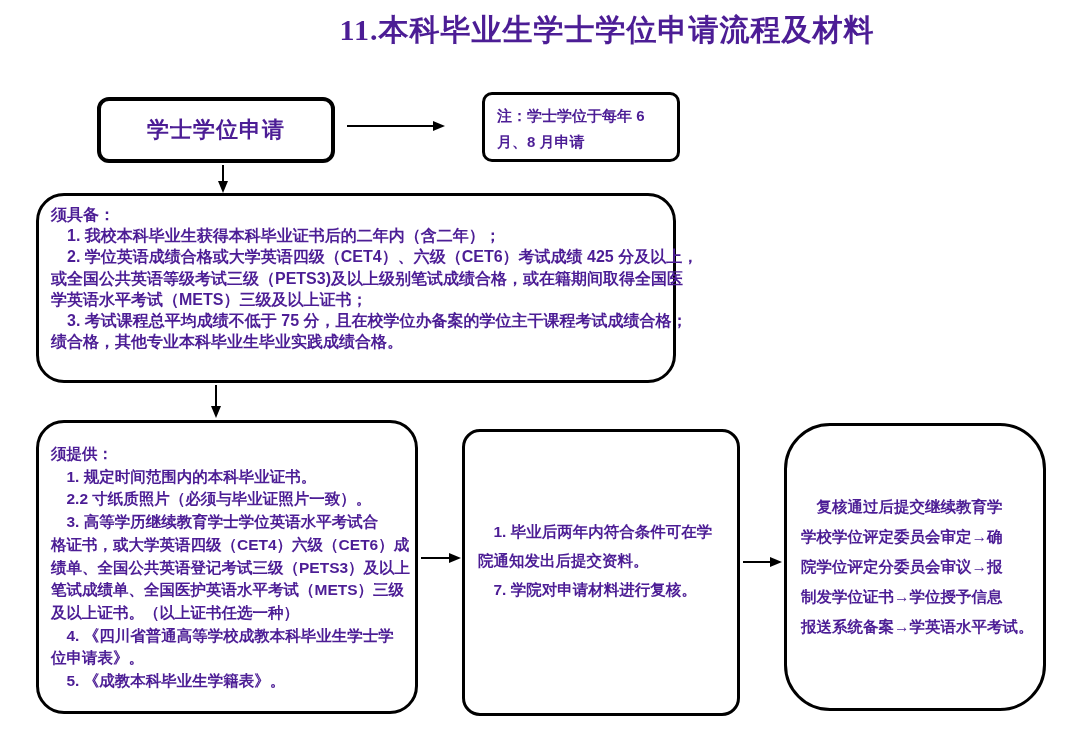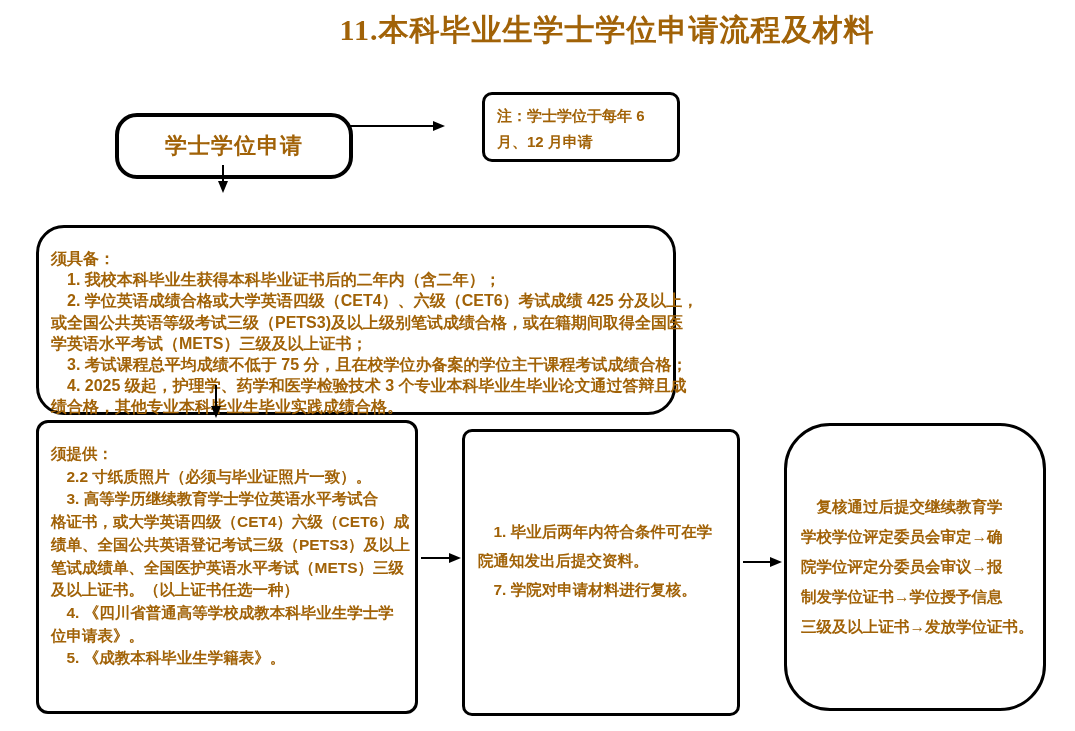--- a/index.html
+++ b/index.html
@@ -1,20 +1,20 @@
 <!DOCTYPE html>
 <html><head>
 <meta charset="utf-8">
 <style>
   html,body{margin:0;padding:0;background:#ffffff;}
   .canvas{
     position:relative;
     width:1075px;height:731px;
     background:#ffffff;
-    color:#a16207;
+    color:#4c1d95;
     font-family:"Liberation Sans","DejaVu Sans",sans-serif;
     font-weight:bold;
     overflow:hidden;
   }
   .title{
     position:absolute;
     top:10px;left:607px;
     transform:translateX(-50%);
     white-space:nowrap;
     font-family:"Liberation Serif","DejaVu Serif",serif;
@@ -24,50 +24,50 @@
   }
   .box{
     position:absolute;
     box-sizing:border-box;
     border:3px solid #000;
     background:#fff;
   }
   .ln{white-space:nowrap;}
   
   .box-start{
-    left:115px;top:97px;width:238px;height:66px;
-    border-width:4px;border-radius:22px;
+    left:97px;top:97px;width:238px;height:66px;
+    border-width:4px;border-radius:12px;
     display:flex;align-items:center;justify-content:center;
-    font-size:22px;letter-spacing:1px;margin-top:16px;
+    font-size:22px;letter-spacing:1px;
   }
   
   .box-note{
     left:448px;top:92px;width:198px;height:70px;
     border-radius:10px;
     padding:8px 0 0 12px;
     font-size:15px;line-height:26px;margin-left:34px;
   }
   
   .box-req{
     left:36px;top:193px;width:640px;height:190px;
     border-radius:28px;
-    padding:20px 8px 0 12px;
-    font-size:16px;line-height:21.2px;margin-top:32px;
+    padding:8px 8px 0 12px;
+    font-size:16px;line-height:21.2px;
   }
   
   .box-mat{
     left:36px;top:420px;width:382px;height:294px;
-    border-radius:12px;
+    border-radius:28px;
     padding:20px 8px 12px 12px;
     font-size:15.5px;line-height:22.7px;
   }
   
   .box-submit{
     left:462px;top:429px;width:278px;height:287px;
-    border-radius:10px;
+    border-radius:18px;
     display:flex;flex-direction:column;justify-content:center;
     padding:0 10px 24px 13px;box-sizing:border-box;
     font-size:15.5px;line-height:29px;
   }
   
   .box-review{
     left:784px;top:423px;width:262px;height:288px;
     border-radius:46px;
     display:flex;flex-direction:column;justify-content:center;
     padding:0 8px 0 14px;box-sizing:border-box;
@@ -91,51 +91,51 @@
   <div class="title">
     <span>11.</span><span>本科毕业生学士学位申请流程及材料</span>
   </div>
 
   <div class="box box-start">
     <span>学士学位申请</span>
   </div>
 
   <div class="box box-note">
     <div class="ln">注：学士学位于每年 6</div>
-    <div class="ln">月、12 月申请</div>
+    <div class="ln">月、8 月申请</div>
   </div>
 
   <div>
     <div class="hline" style="left:347px;top:125px;width:86px;"></div>
     <div class="head-r" style="left:433px;top:121px;"></div>
   </div>
 
   <div>
     <div class="vline" style="left:222px;top:165px;height:18px;"></div>
     <div class="head-d" style="left:218px;top:181px;"></div>
   </div>
 
   <div class="box box-req">
     <div class="ln">须具备：</div>
     <div class="ln">　1. 我校本科毕业生获得本科毕业证书后的二年内（含二年）；</div>
     <div class="ln">　2. 学位英语成绩合格或大学英语四级（CET4）、六级（CET6）考试成绩 425 分及以上，</div>
     <div class="ln">或全国公共英语等级考试三级（PETS3)及以上级别笔试成绩合格，或在籍期间取得全国医</div>
     <div class="ln">学英语水平考试（METS）三级及以上证书；</div>
     <div class="ln">　3. 考试课程总平均成绩不低于 75 分，且在校学位办备案的学位主干课程考试成绩合格；</div>
-    <div class="ln">　4. 2025 级起，护理学、药学和医学检验技术 3 个专业本科毕业生毕业论文通过答辩且成</div>
     <div class="ln">绩合格，其他专业本科毕业生毕业实践成绩合格。</div>
   </div>
 
   <div>
     <div class="vline" style="left:215px;top:385px;height:23px;"></div>
     <div class="head-d" style="left:211px;top:406px;"></div>
   </div>
 
   <div class="box box-mat">
     <div class="ln">须提供：</div>
+    <div class="ln">　1. 规定时间范围内的本科毕业证书。</div>
     <div class="ln">　2.2 寸纸质照片（必须与毕业证照片一致）。</div>
     <div class="ln">　3. 高等学历继续教育学士学位英语水平考试合</div>
     <div class="ln">格证书，或大学英语四级（CET4）六级（CET6）成</div>
     <div class="ln">绩单、全国公共英语登记考试三级（PETS3）及以上</div>
     <div class="ln">笔试成绩单、全国医护英语水平考试（METS）三级</div>
     <div class="ln">及以上证书。（以上证书任选一种）</div>
     <div class="ln">　4. 《四川省普通高等学校成教本科毕业生学士学</div>
     <div class="ln">位申请表》。</div>
     <div class="ln">　5. 《成教本科毕业生学籍表》。</div>
   </div>
@@ -154,16 +154,16 @@
   <div>
     <div class="hline" style="left:743px;top:561px;width:28px;"></div>
     <div class="head-r" style="left:770px;top:557px;"></div>
   </div>
 
   <div class="box box-review">
     <div class="ln">　复核通过后提交继续教育学</div>
     <div class="ln">学校学位评定委员会审定→确</div>
     <div class="ln">院学位评定分委员会审议→报</div>
     <div class="ln">制发学位证书→学位授予信息</div>
-    <div class="ln">三级及以上证书→发放学位证书。</div>
+    <div class="ln">报送系统备案→学英语水平考试。</div>
   </div>
 
 </div>
 
 </body></html>

